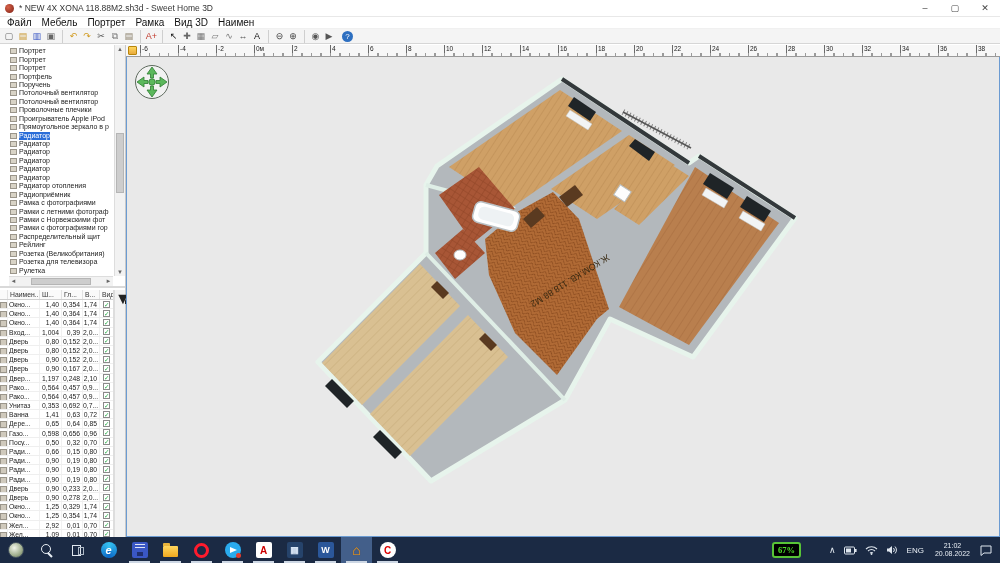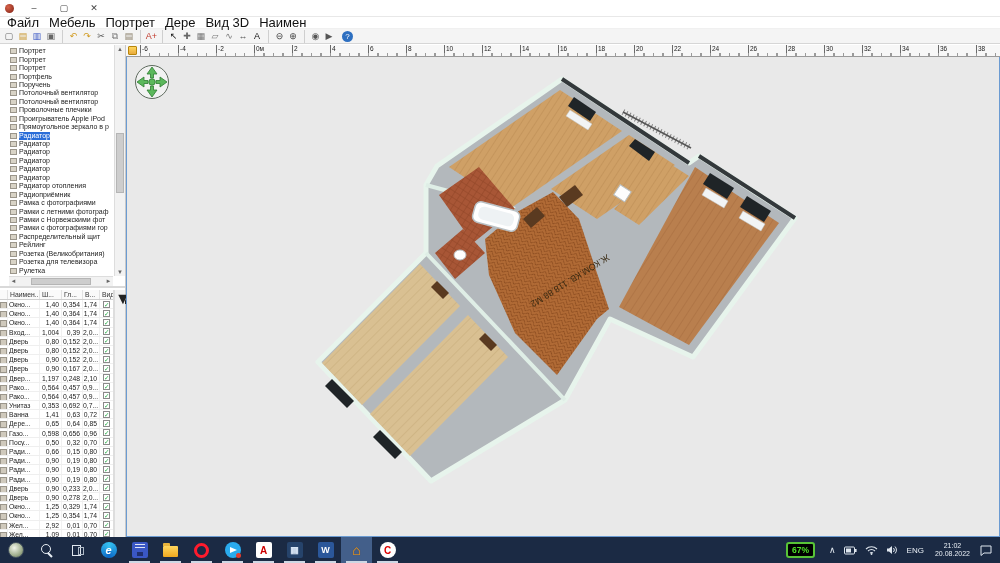--- a/index.html
+++ b/index.html
@@ -6,21 +6,21 @@
   *{box-sizing:border-box;}
   .window{position:relative;width:1000px;height:563px;background:#fff;overflow:hidden;
     font-family:"Liberation Sans",sans-serif;color:#222;}
   
   .titlebar{height:17px;display:flex;align-items:center;background:#ffffff;border-bottom:1px solid #e8e8e8;padding-left:5px;}
   .appicon{width:9px;height:9px;border-radius:50%;background:radial-gradient(circle at 35% 35%,#d8624a,#7c1f12);margin-right:5px;flex:0 0 auto;}
   .title{font-size:8.5px;color:#333;flex:1;white-space:nowrap;overflow:hidden;}
   .wbtn{width:30px;height:16px;text-align:center;font-size:9px;line-height:16px;color:#444;}
   
   .menubar{height:12px;display:flex;align-items:center;background:#fff;border-bottom:1px solid #f0f0f0;padding-left:2px;}
-  .mitem{font-size:13px;padding:0 5px;color:#111;}
+  .mitem{font-size:10px;padding:0 5px;color:#111;}
   
   .toolbar{height:15px;display:flex;align-items:center;background:#f4f4f4;border-bottom:1px solid #d6d6d6;padding-left:2px;}
   .tbtn{width:14px;height:13px;font-size:9px;line-height:13px;text-align:center;color:#444;flex:0 0 auto;}
   .tbtn.gap{margin-left:4px;border-left:1px solid #cfcfcf;padding-left:4px;width:18px;}
   .tbtn.help{color:#fff;background:#2d6fc1;border-radius:50%;width:11px;height:11px;line-height:11px;font-size:8px;margin-left:6px;}
   
   .content{position:absolute;top:45px;left:0;right:0;bottom:26px;display:flex;background:#fff;}
   .leftcol{width:126px;flex:0 0 auto;position:relative;border-right:1px solid #c9c9c9;}
   
   .catalog{position:absolute;top:0;left:0;right:0;height:243px;border-bottom:2px solid #d9d9d9;background:#fff;}
@@ -83,43 +83,44 @@
   .k-plane{border-radius:50%;background:#2aabee;}
   .k-plane::before{content:"";position:absolute;left:5px;top:5px;border-left:7px solid #fff;border-top:3.5px solid transparent;border-bottom:3.5px solid transparent;}
   .k-plane::after{content:"";position:absolute;right:0px;bottom:0px;width:5px;height:5px;border-radius:50%;background:#e33d2e;}
   .k-acad{background:#fff;border-radius:2px;color:#c00;font-size:10px;}
   .k-calc{background:#26436b;border-radius:2px;color:#d7e4f4;font-size:9px;}
   .k-word{background:#2b579a;border-radius:2px;color:#fff;font-size:9px;}
   .k-home{color:#f5a623;font-size:14px;text-shadow:0 0 1px #7c3f0c;}
   .k-cred{background:#fff;border-radius:50%;color:#d00;font-size:10px;}
   .tspacer{flex:1;}
   .batwidget{height:16px;padding:0 4px;background:#000;border:2px solid #58c437;border-radius:3px;color:#4fe32a;
-    font-size:8.5px;font-weight:bold;line-height:12px;margin-right:10px;}
+    font-size:8.5px;font-weight:bold;line-height:12px;margin-right:24px;font-family:Liberation Serif, serif;}
   .trayic{color:#dfe6ee;font-size:9px;margin:0 4px;display:flex;align-items:center;}
   .lang{color:#e8eef4;font-size:8px;margin:0 5px;}
   .clock{color:#e8eef4;font-size:7px;text-align:center;line-height:8px;margin:0 6px;}
   .notif{margin:0 8px 0 4px;}
 </style>
 </head>
 <body>
 
 <div class="window">
 
   <div class="titlebar">
     <span class="appicon"></span>
+    <span class="title">* NEW 4X XONA 118.88M2.sh3d - Sweet Home 3D</span>
     <span class="wbtn">–</span>
     <span class="wbtn">▢</span>
     <span class="wbtn">✕</span>
   </div>
 
   <div class="menubar">
       <span class="mitem">Файл</span>
       <span class="mitem">Мебель</span>
       <span class="mitem">Портрет</span>
-      <span class="mitem">Дере</span>
+      <span class="mitem">Рамка</span>
       <span class="mitem">Вид 3D</span>
       <span class="mitem">Наимен</span>
     </div>
 
   <div class="toolbar">
       <span class="tbtn" style="color: rgb(102, 102, 102);">▢</span>
       <span class="tbtn" style="color: rgb(201, 151, 47);">▤</span>
       <span class="tbtn" style="color: rgb(58, 87, 196);">▥</span>
       <span class="tbtn" style="color: rgb(102, 102, 102);">▣</span>
       <span class="tbtn gap" style="color: rgb(209, 154, 31);">↶</span>

